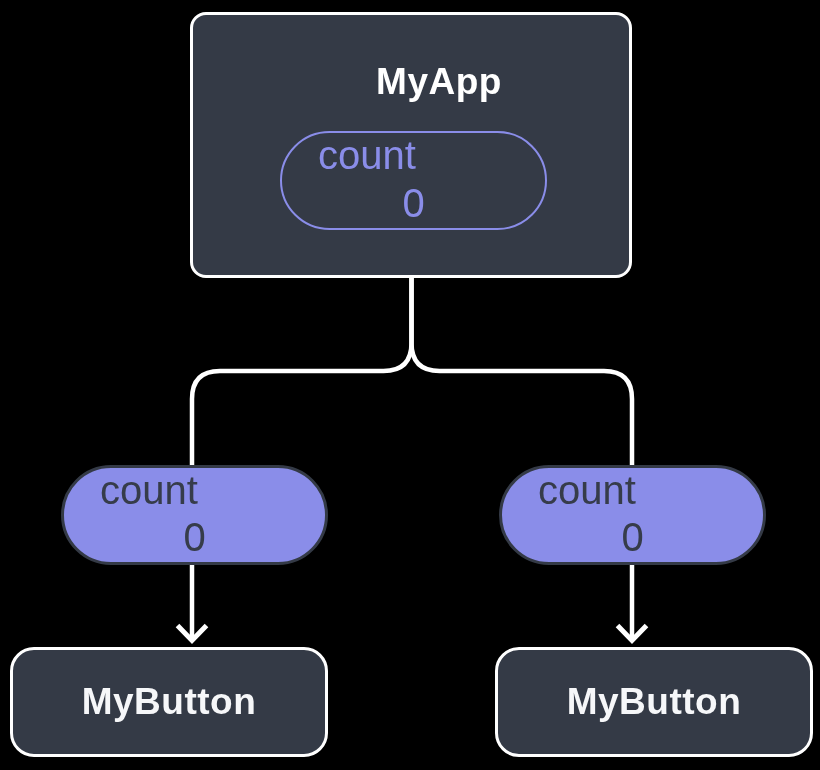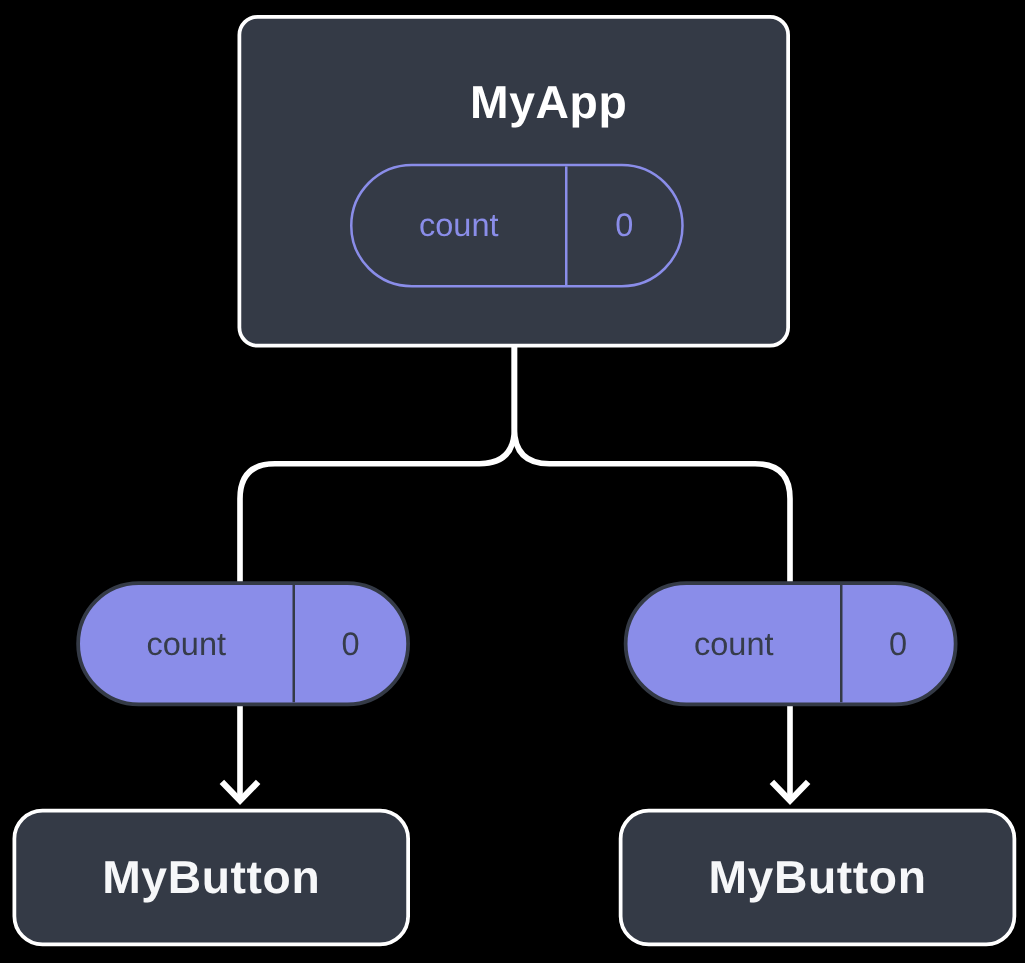--- a/index.html
+++ b/index.html
@@ -46,22 +46,23 @@
     font-weight: 600;
     letter-spacing: 0.5px;
     margin-left: 28px;
   }
   .pill {
     box-sizing: border-box;
     display: flex;
     align-items: stretch;
     border-radius: 60px;
     overflow: hidden;
-    font-size: 26px;
+    font-size: 40px;
     z-index: 2;
+    flex-direction: column;
   }
   .pill-outline {
     position: absolute;
     left: 87px;
     top: 116px;
     width: 267px;
     height: 99px;
     border: 2px solid #8A8DE9;
     color: #8A8DE9;
     background: transparent;

